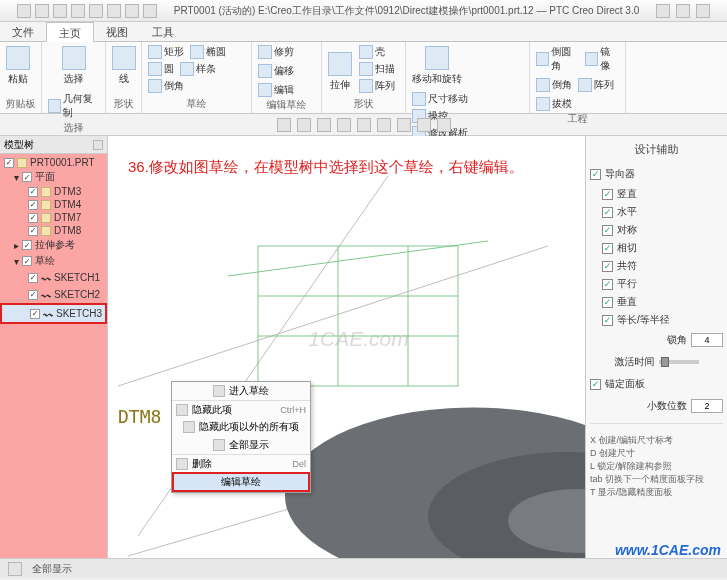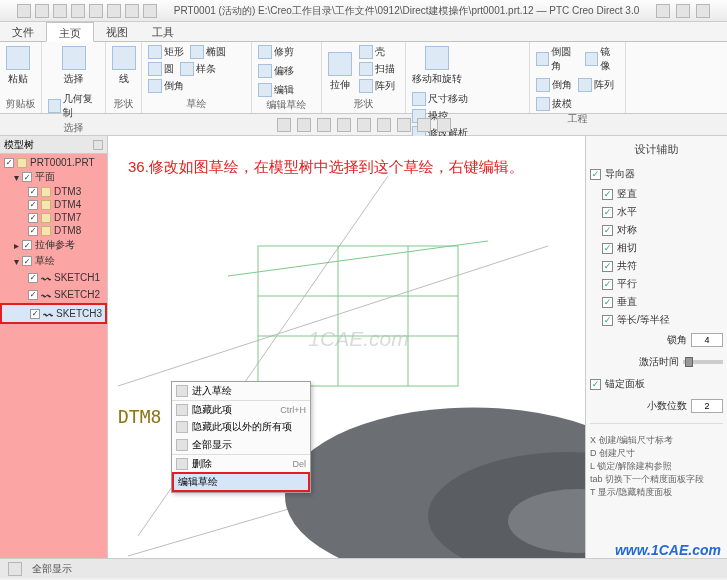--- a/index.html
+++ b/index.html
@@ -38,21 +38,21 @@
 .tnode.lvl2 { padding-left: 28px; }
 .tsel { border: 2px solid #e02020; background: #d9e6f6; }
 
 .canvas { flex: 1; background: #fff; position: relative; overflow: hidden; }
 .annot { position: absolute; top: 22px; left: 20px; color: #e02020; font-size: 15px; white-space: nowrap; }
 .wm { position: absolute; top: 48%; left: 50%; transform: translate(-50%,-50%); color: rgba(0,0,0,0.15); font-size: 21px; font-style: italic; pointer-events: none; margin-left: 12px; }
 .dtm { position: absolute; top: 270px; left: 10px; font-family: monospace; font-size: 18px; color: #8b7518; }
 svg.sketch { position: absolute; top: 0; left: 0; }
 
 .ctxmenu { position: absolute; top: 245px; left: 63px; width: 140px; background: #fbfbfb; border: 1px solid #a0a0a0; box-shadow: 2px 2px 4px rgba(0,0,0,0.2); font-size: 10px; z-index: 20;}
-.ctxmenu .row { display: flex; align-items: center; height: 18px; padding: 0 4px; gap: 4px; }
+.ctxmenu .row { display: flex; align-items: center; height: 18px; padding: 0 4px; gap: 4px; justify-content: center; }
 .ctxmenu .row.sep { border-top: 1px solid #ddd; }
 .ctxmenu .row .k { margin-left: auto; color: #888; font-size: 9px; }
 .ctxmenu .row.hi { background: #d6e6f7; border: 2px solid #e02020; height: 20px; }
 .ctxmenu .ic { width: 12px; height: 12px; background: #e2e2e2; border: 1px solid #bbb; }
 
 .right { width: 142px; background: #f7f7f7; border-left: 1px solid #ccc; padding: 4px; font-size: 10px; color: #333; overflow: hidden; }
 .right .title { text-align: center; font-size: 11px; padding: 2px 0 6px; color: #444; }
 .right label { display: flex; align-items: center; gap: 4px; padding: 2px 0 2px 12px; }
 .right .sec { display: flex; align-items: center; gap: 4px; padding: 4px 0; }
 .right input[type=text] { width: 32px; height: 14px; border: 1px solid #aaa; font-size: 9px; text-align: center; }
@@ -416,21 +416,21 @@
         <span>垂直</span>
       </label>
     <label>
         <span class="cbx">✓</span>
         <span>等长/等半径</span>
       </label>
     <div class="sec" style="justify-content:flex-end">
         <span>锁角</span>
         <input type="text" value="4" style="">
       </div>
-    <div class="sec" style="justify-content:flex-end">
+    <div class="sec" style="justify-content:center">
         <span>激活时间</span>
         <div style="width:40px;height:4px;background:#ccc;position:relative">
           <div style="position:absolute;left:2px;top:-3px;width:8px;height:10px;background:#999;border:1px solid #666"></div>
         </div>
       </div>
     <div class="sec">
         <span class="cbx">✓</span>
         <span>锚定面板</span>
       </div>
     <div class="sec" style="justify-content:flex-end">

